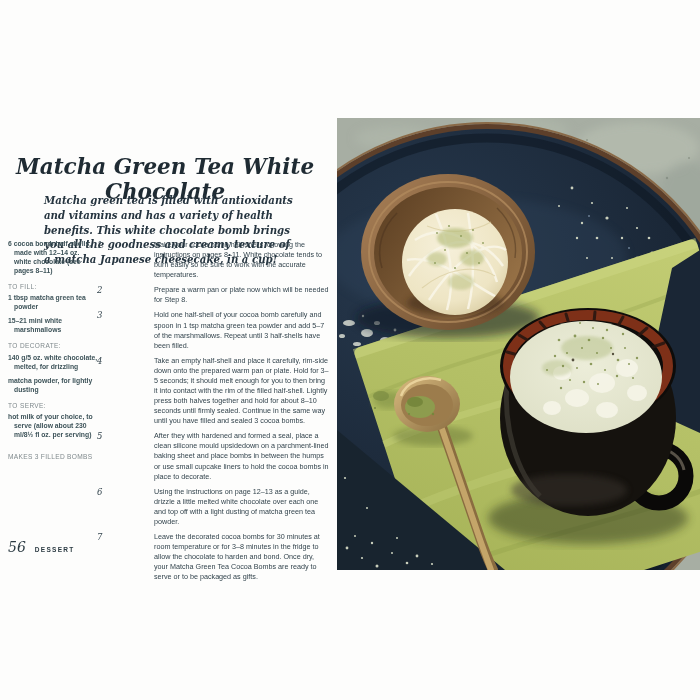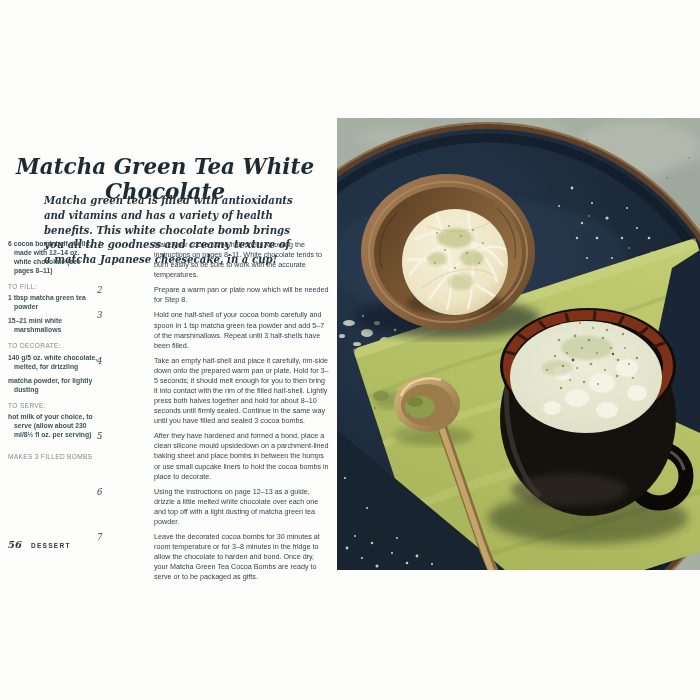--- a/index.html
+++ b/index.html
@@ -17,22 +17,22 @@
          font-size:6.8px;line-height:1.32;color:#3d5359;font-weight:bold;}
   .ing-item{padding-left:6px;text-indent:-6px;margin:0 0 5px 0;}
   .ing-heading{font-weight:normal;color:#7f898c;letter-spacing:.4px;margin:7px 0 3px 0;font-size:6.5px;}
   .yield{font-weight:normal;color:#7f898c;letter-spacing:.3px;margin-top:13px;font-size:6.6px;}
   .steps{position:absolute;top:240px;left:97px;width:232px;}
   .step{display:flex;margin:0 0 5px 0;}
   .step-num{flex:none;width:13px;font-family:"DejaVu Serif",serif;font-style:italic;
             font-size:8.5px;color:#33444d;padding-top:0;}
   .step-text{font-size:7.2px;line-height:1.4;color:#33444d;margin-left:44px;}
   .footer{position:absolute;left:8px;top:539px;display:flex;align-items:baseline;gap:9px;}
-  .page-num{font-family:"DejaVu Serif",serif;font-style:italic;font-weight:bold;
-            font-size:10px;color:#2b3a42;}
+  .page-num{font-family:"DejaVu Serif",serif;font-style:italic;font-weight:normal;
+            font-size:14px;color:#2b3a42;}
   .section-label{font-size:6.5px;letter-spacing:1.3px;color:#2b3a42;font-weight:bold;}
   
   #photo{position:absolute;left:337px;top:118px;width:363px;height:452px;overflow:hidden;}
   #photo svg{display:block;}
 </style>
 </head>
 <body>
 
 <div id="page">
 
@@ -71,21 +71,21 @@
       <div class="step">
         <span class="step-num">3</span>
         <span class="step-text">Hold one half-shell of your cocoa bomb carefully and spoon in 1 tsp matcha green tea powder and add 5–7 of the marshmallows. Repeat until 3 half-shells have been filled.</span>
       </div>
       <div class="step">
         <span class="step-num">4</span>
         <span class="step-text">Take an empty half-shell and place it carefully, rim-side down onto the prepared warm pan or plate. Hold for 3–5 seconds; it should melt enough for you to then bring it into contact with the rim of the filled half-shell. Lightly press both halves together and hold for about 8–10 seconds until firmly sealed. Continue in the same way until you have filled and sealed 3 cocoa bombs.</span>
       </div>
       <div class="step">
         <span class="step-num">5</span>
-        <span class="step-text">After they have hardened and formed a bond, place a clean silicone mould upsidedown on a parchment-lined baking sheet and place bombs in between the humps or use small cupcake liners to hold the cocoa bombs in place to decorate.</span>
+        <span class="step-text">After they with hardened and formed a seal, place a clean silicone mould upsidedown on a parchment-lined baking sheet and place bombs in between the humps or use small cupcake liners to hold the cocoa bombs in place to decorate.</span>
       </div>
       <div class="step">
         <span class="step-num">6</span>
         <span class="step-text">Using the instructions on page 12–13 as a guide, drizzle a little melted white chocolate over each one and top off with a light dusting of matcha green tea powder.</span>
       </div>
       <div class="step">
         <span class="step-num">7</span>
         <span class="step-text">Leave the decorated cocoa bombs for 30 minutes at room temperature or for 3–8 minutes in the fridge to allow the chocolate to harden and bond. Once dry, your Matcha Green Tea Cocoa Bombs are ready to serve or to be packaged as gifts.</span>
       </div>
     </div>

